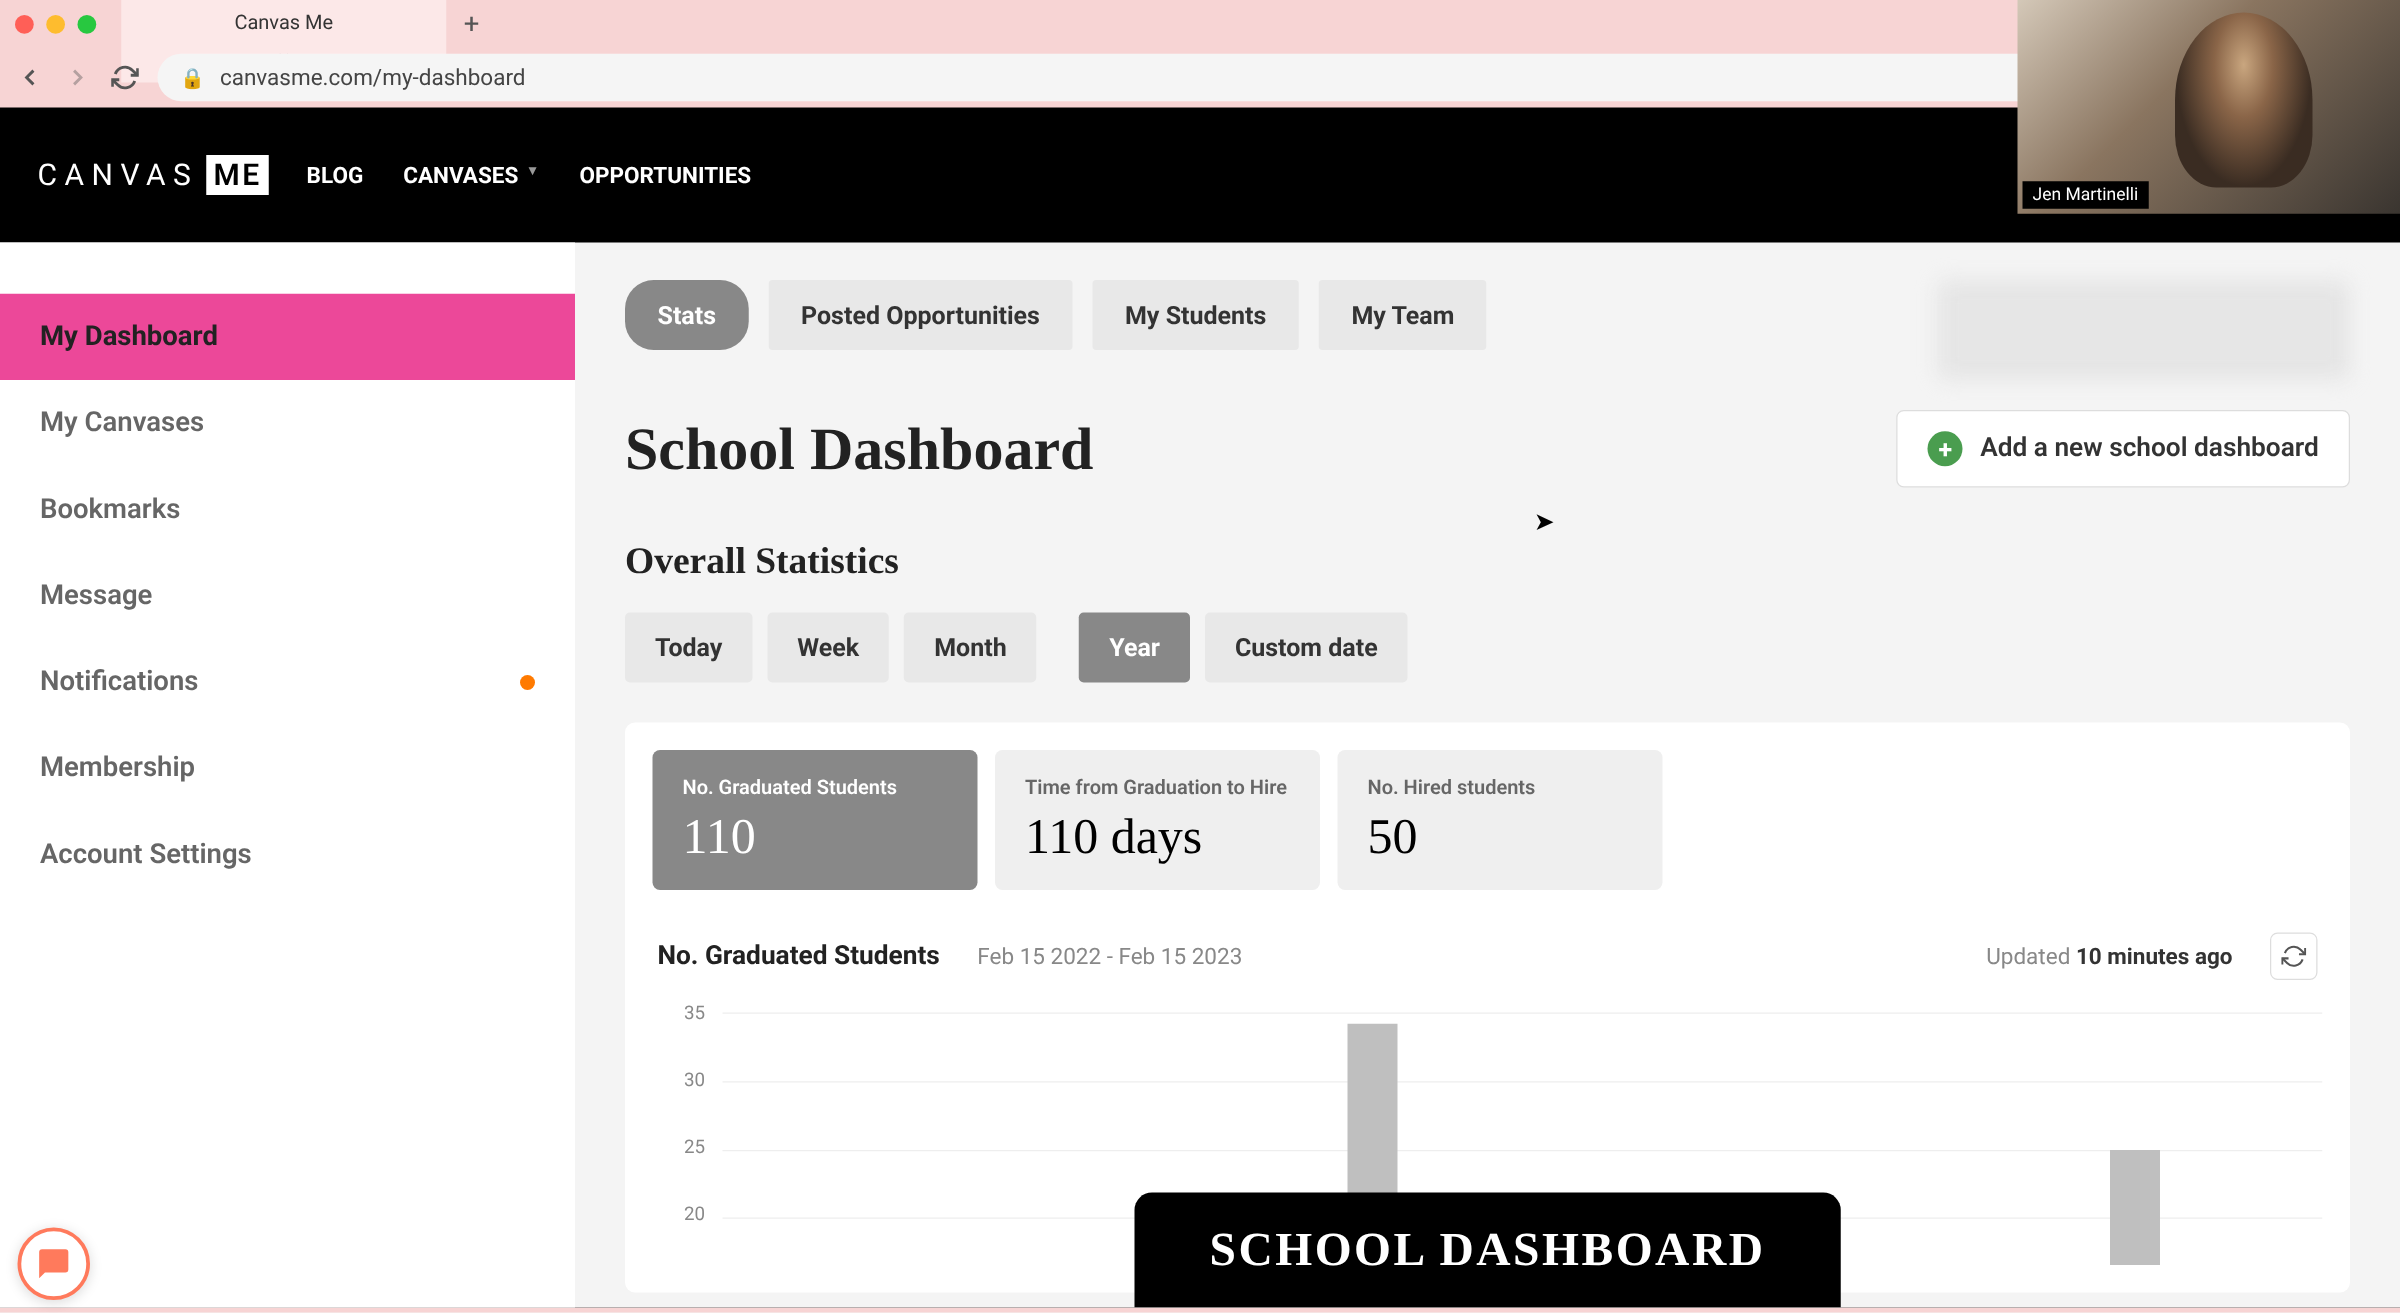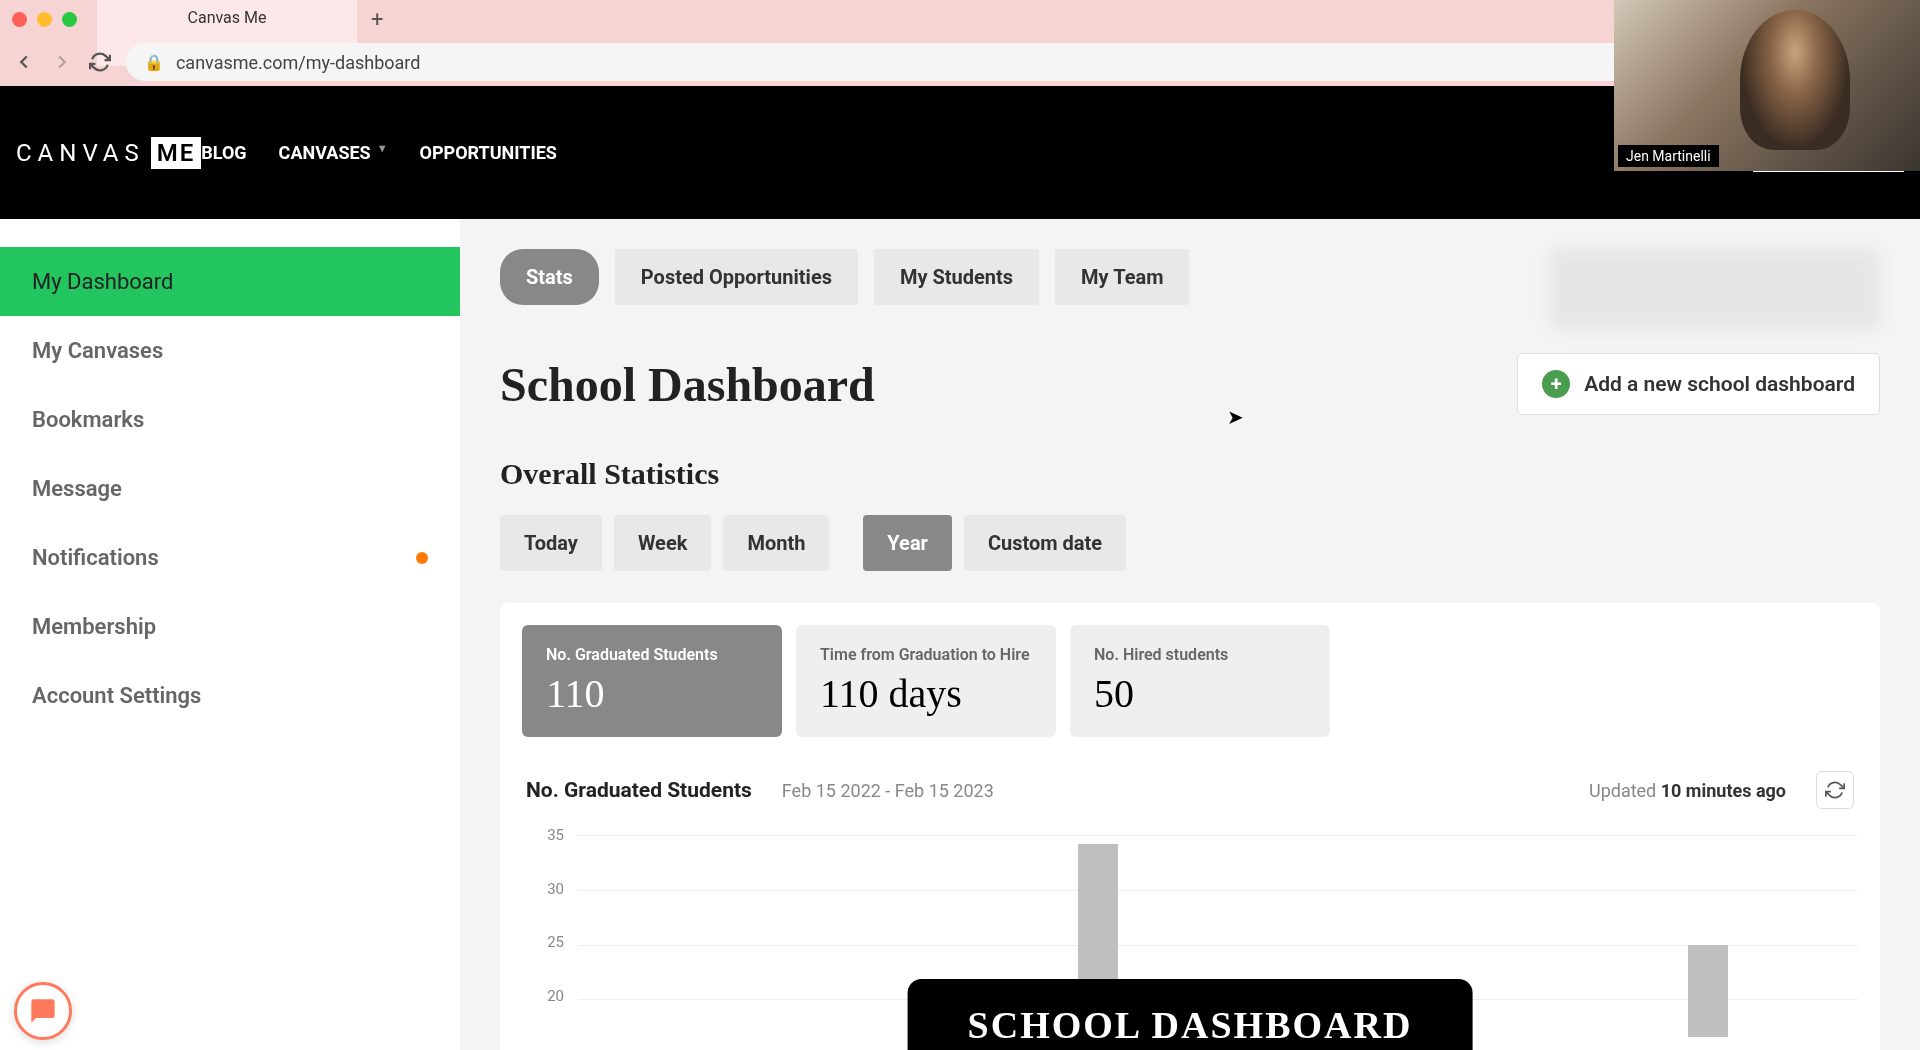--- a/index.html
+++ b/index.html
@@ -21,35 +21,35 @@
     .url-bar { display: flex; align-items: center; padding: 6px 12px; gap: 14px; height: 48px; }
     .nav-btn { width: 24px; height: 24px; display: flex; align-items: center; justify-content: center; color: #555; cursor: pointer; }
     .nav-btn svg { width: 22px; height: 22px; }
     .url-input-wrap { flex: 1; background: #f5f5f5; border-radius: 24px; height: 38px; display: flex; align-items: center; padding: 0 18px; gap: 12px; }
     .lock { color: #666; font-size: 16px; }
     .url-text { font-size: 18px; color: #444; }
     .key-icon { color: #888; margin-left: auto; font-size: 18px; }
 
     
     .app { background: #000; }
-    .topnav { display: flex; align-items: center; padding: 20px 16px; height: 133px; }
+    .topnav { display: flex; align-items: center; padding: 20px 30px; height: 108px; gap: 30px; }
     .logo { color: #fff; font-size: 24px; letter-spacing: 6px; font-weight: 400; display: flex; align-items: center; gap: 6px; }
     .logo-me { background: #fff; color: #000; padding: 2px 6px; letter-spacing: 2px; font-weight: 600; }
     .nav-links { display: flex; gap: 32px; }
     .nav-link { color: #fff; font-size: 18px; font-weight: 700; cursor: pointer; display: flex; gap: 6px; }
     .dd-caret { font-size: 11px; color: #999; }
     .nav-right { margin-left: auto; display: flex; align-items: center; gap: 22px; }
     .back-admin { color: #fff; font-size: 15px; font-weight: 600; cursor: pointer; }
     .post-btn { background: #fff; color: #000; padding: 10px 18px; font-size: 15px; font-weight: 700; cursor: pointer; }
 
     
     .main { display: flex; background: #f4f4f4; height: calc(1050px - 38px - 48px - 112px); }
     .sidebar { width: 460px; background: #fff; padding-top: 28px; }
     .side-item { padding: 22px 32px; font-size: 22px; color: #666; font-weight: 600; cursor: pointer; display: flex; align-items: center; justify-content: space-between; }
-    .side-item.active { background: #22c55e; color: #222; font-weight: 400; }
+    .side-item.active { background: #ec4899; color: #222; font-weight: 700; margin-top: 13px; }
     .dot { width: 12px; height: 12px; background: #ff7a00; border-radius: 50%; }
 
     .content { flex: 1; padding: 30px 40px; position: relative; overflow: hidden; }
     .tabs { display: flex; gap: 16px; margin-bottom: 48px; }
     .tab-btn { background: #e8e8e8; padding: 16px 26px; font-size: 20px; font-weight: 700; color: #333; cursor: pointer; border-radius: 3px; }
     .tab-btn.active { background: #888; color: #ffffff; border-radius: 23px; }
 
     .page-head { display: flex; align-items: center; justify-content: space-between; margin-bottom: 42px; }
     .page-title { font-family: Georgia, serif; font-size: 48px; color: #222; font-weight: 600; }
     .add-btn { background: #fff; border: 1px solid #ddd; border-radius: 6px; padding: 16px 24px; display: flex; align-items: center; gap: 14px; font-size: 21px; color: #333; font-weight: 600; cursor: pointer; }

